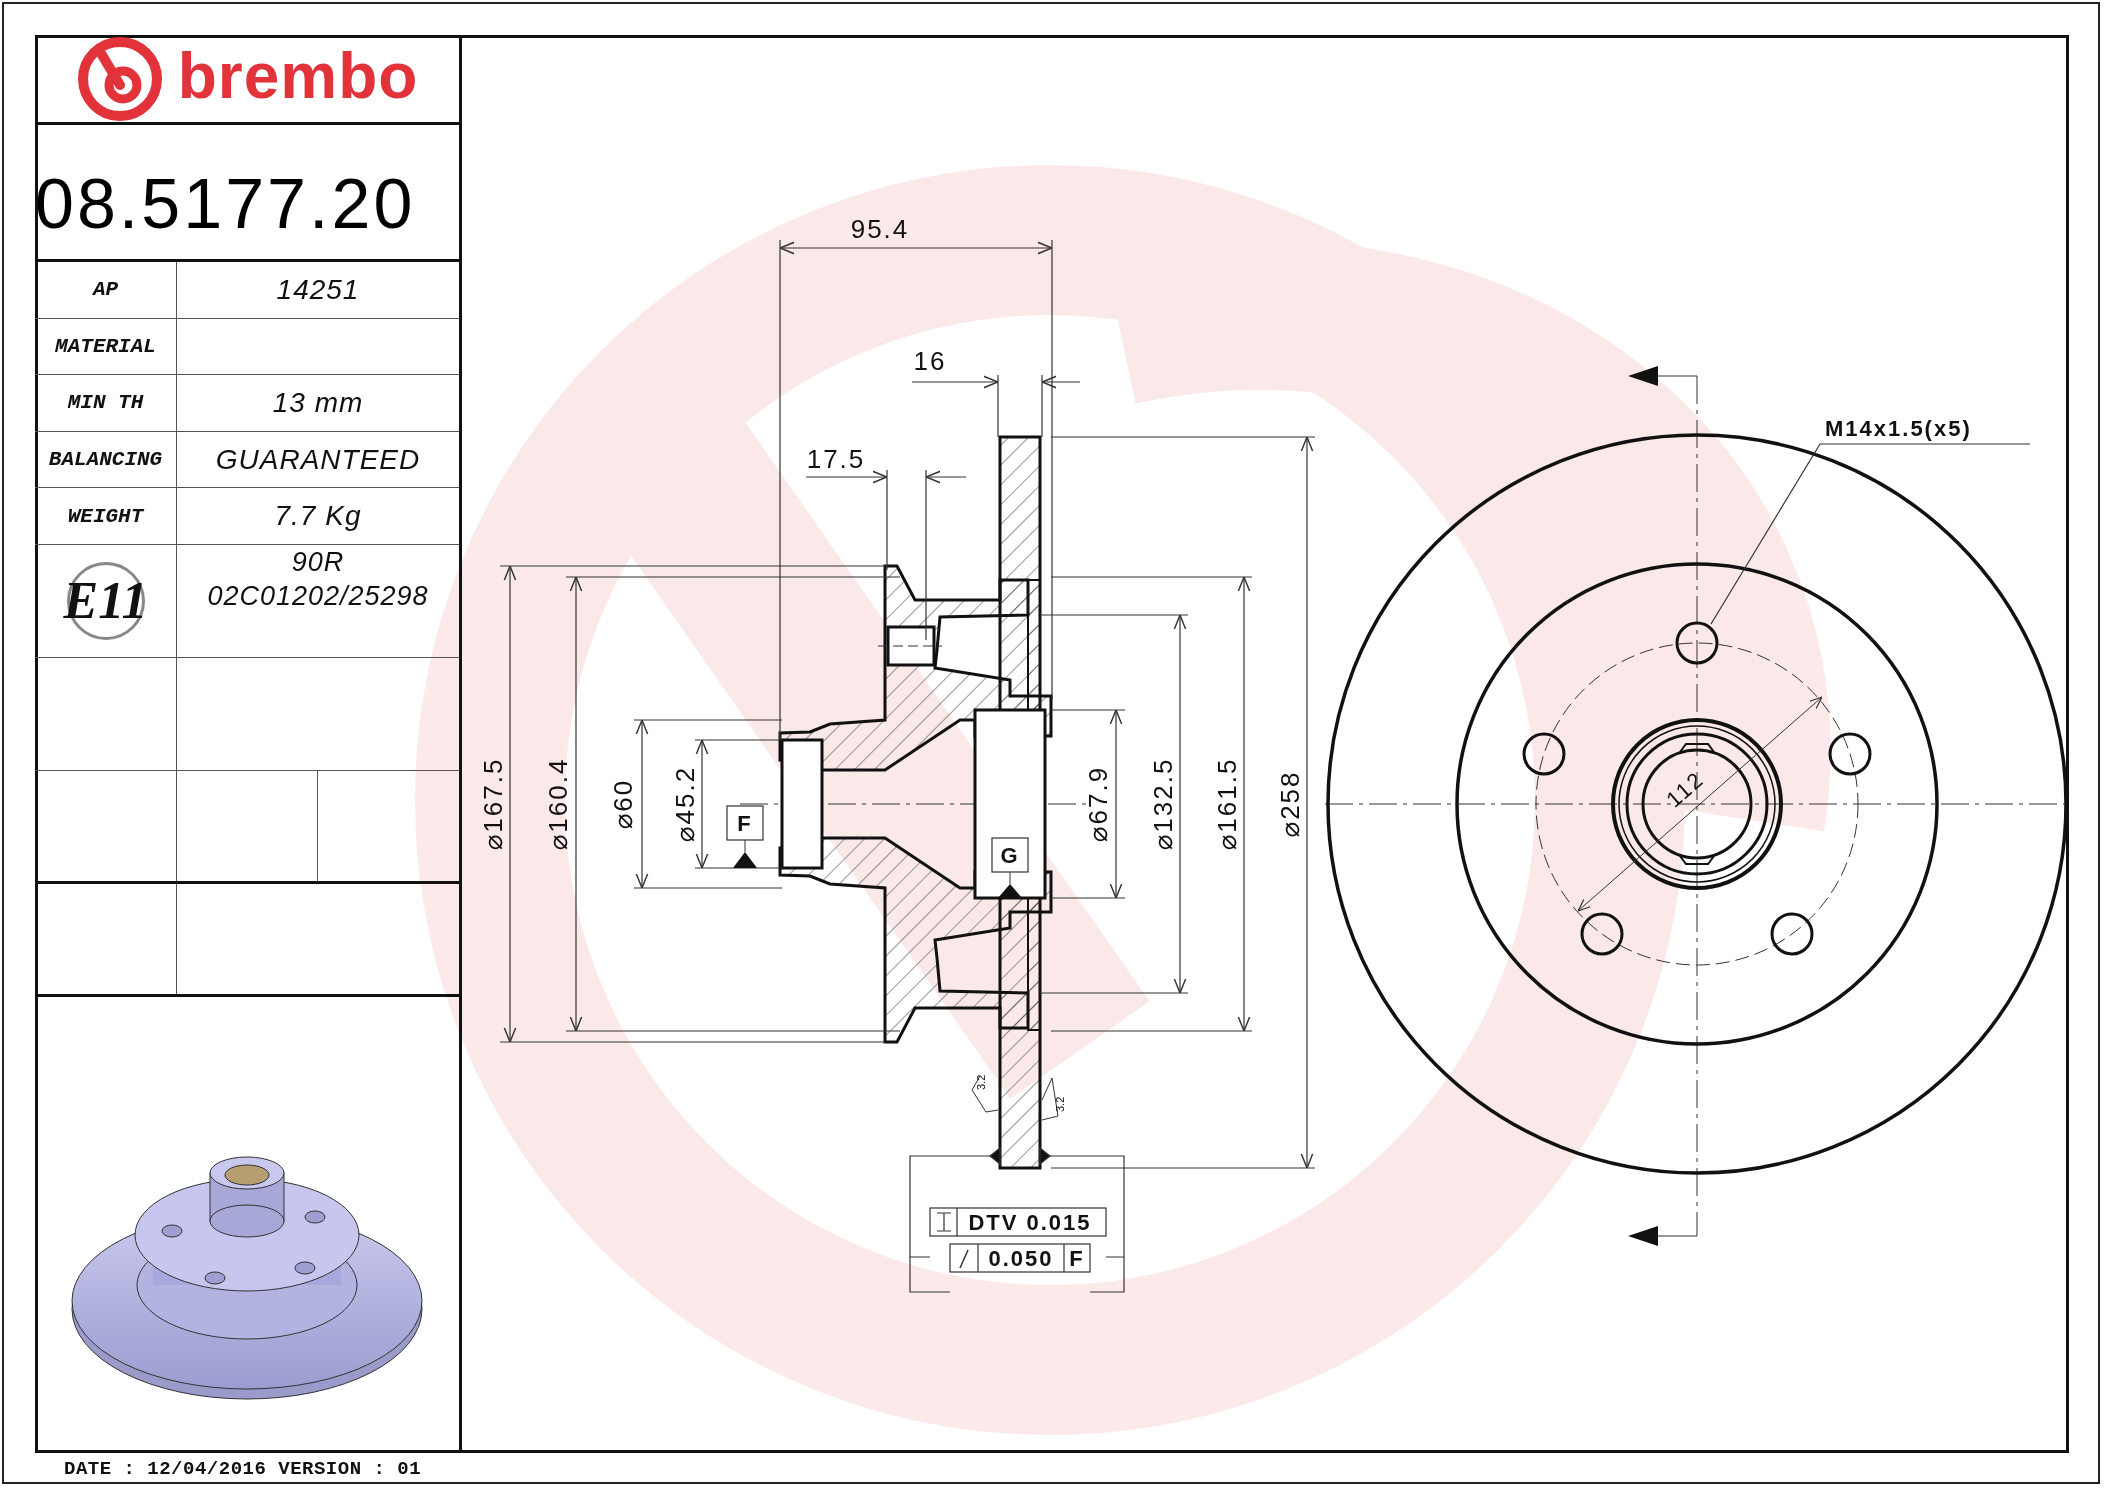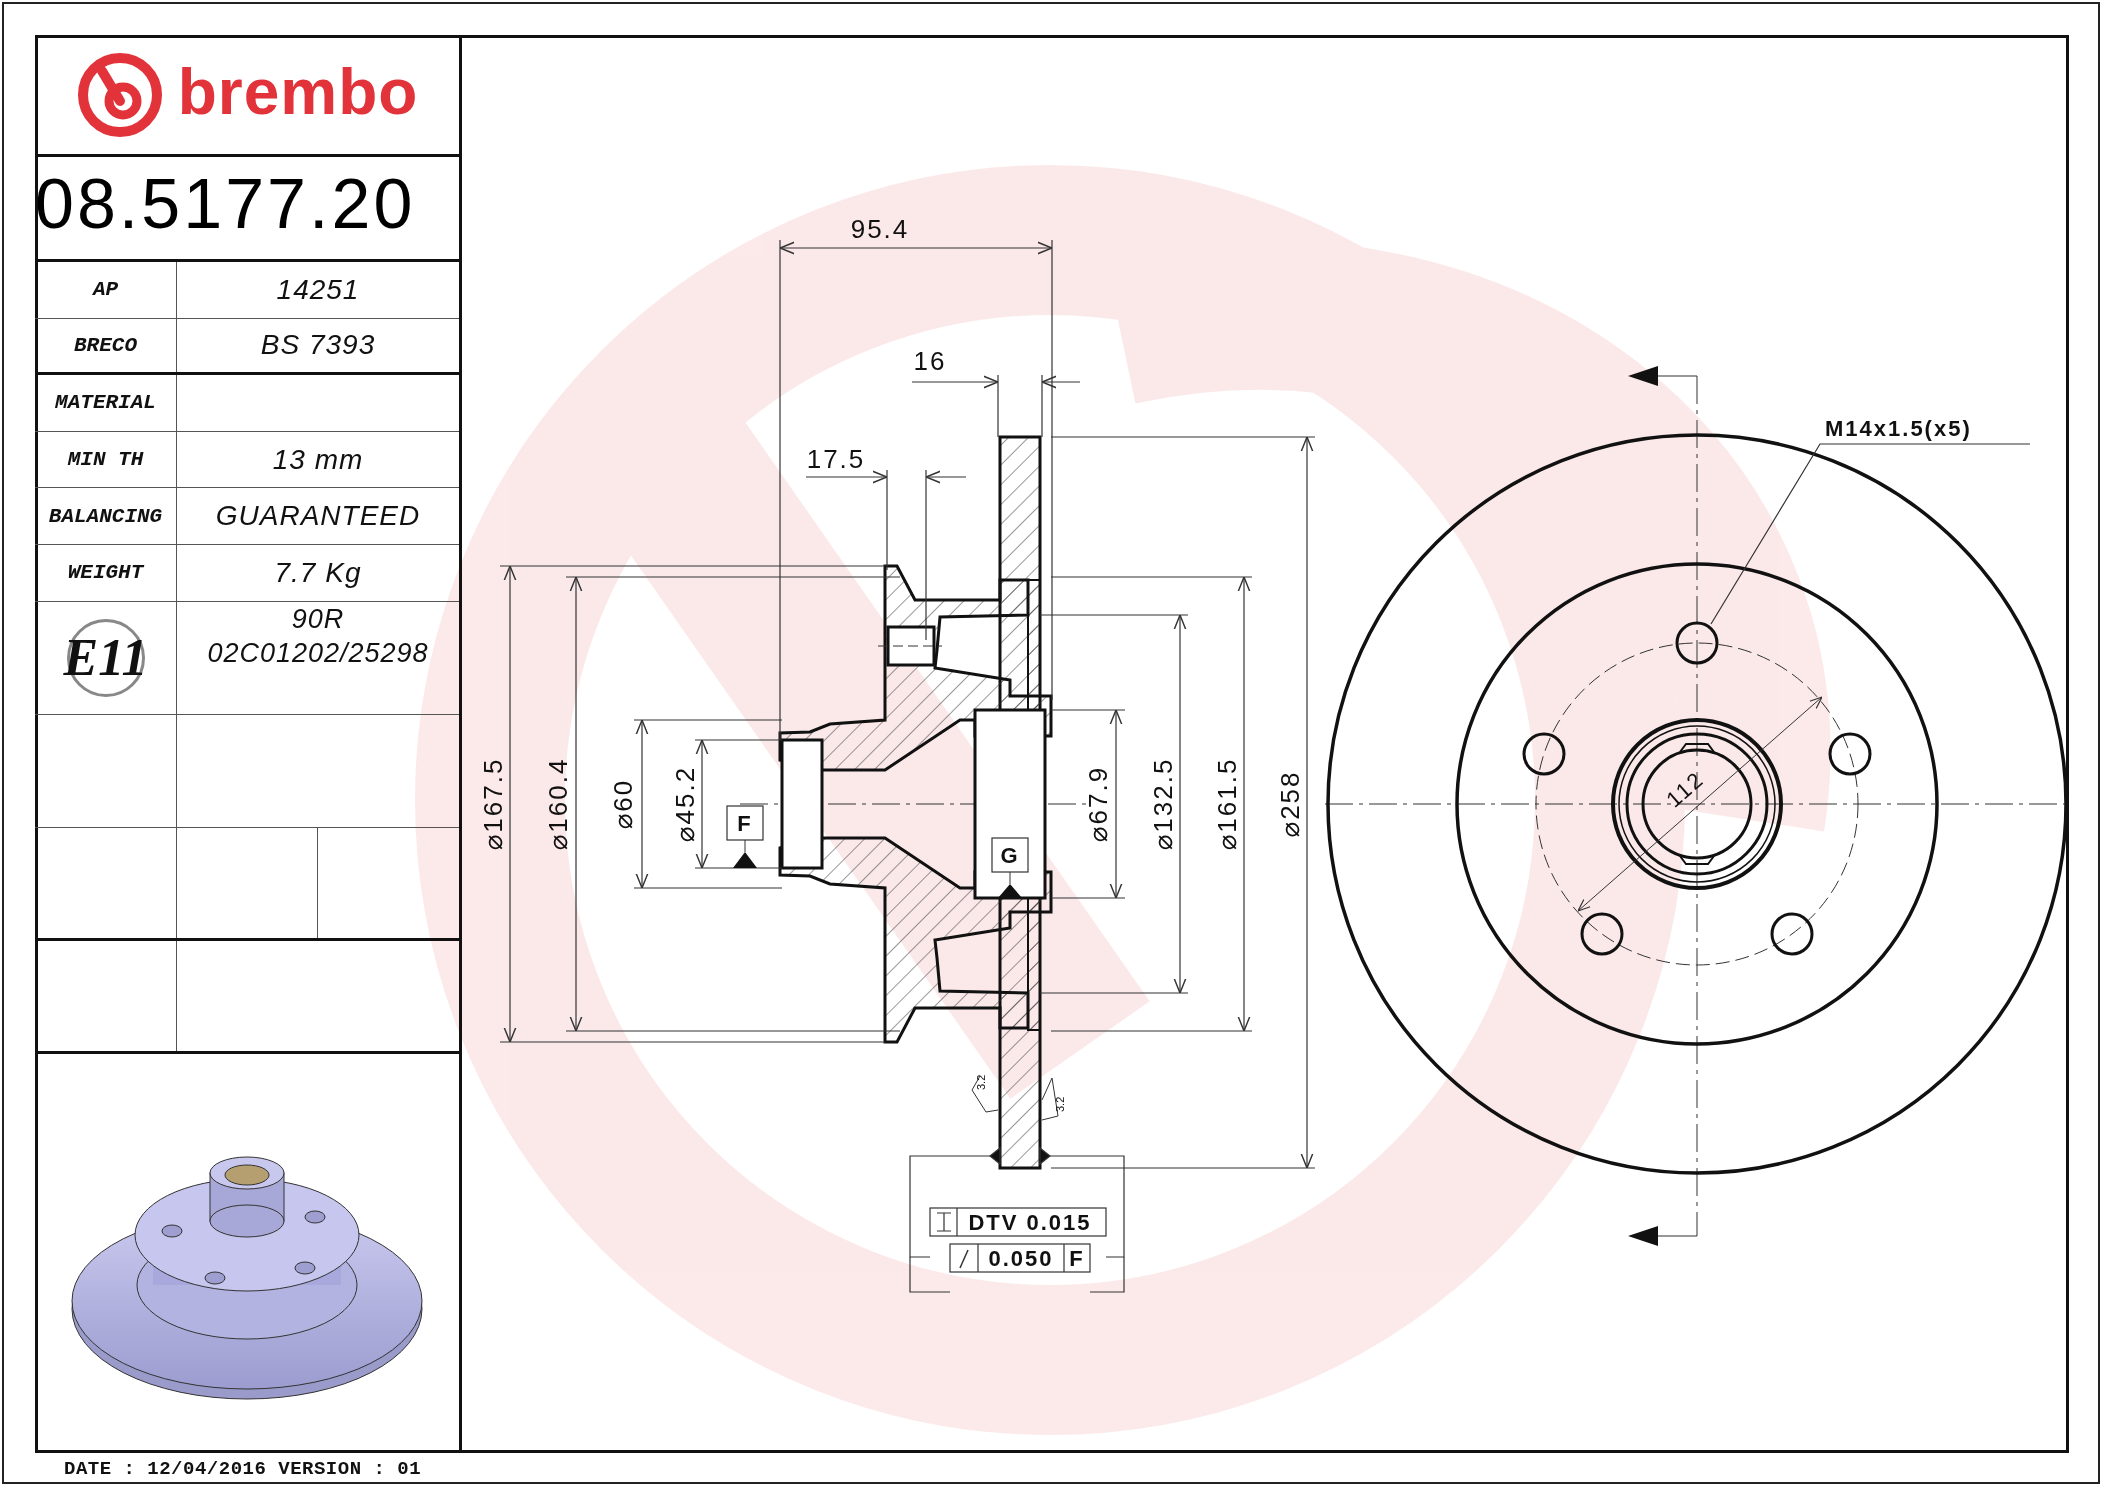--- a/index.html
+++ b/index.html
@@ -1,21 +1,21 @@
 <!DOCTYPE html>
 <html><head>
 <meta charset="utf-8">
 <style>
   html, body { margin:0; padding:0; background:#ffffff; }
   body { width:2104px; height:1488px; position:relative; overflow:hidden; font-family:"Liberation Sans", sans-serif; color:#111; }
   .outer-frame { position:absolute; left:2px; top:2px; width:2098px; height:1482px; border:2px solid #222; box-sizing:border-box; }
   .sheet { position:absolute; left:35px; top:35px; width:2034px; height:1418px; border:3px solid #111; box-sizing:border-box; background:transparent; }
   .watermark { position:absolute; left:0; top:0; width:2104px; height:1488px; pointer-events:none; }
   .left-panel { position:absolute; left:35px; top:35px; width:427px; height:1418px; border-right:3px solid #111; box-sizing:border-box; }
-  .logo-cell { position:absolute; left:0; top:0; width:424px; height:122px; border-bottom:3px solid #111; box-sizing:border-box; display:flex; align-items:center; justify-content:center; gap:14px; }
+  .logo-cell { position:absolute; left:0; top:0; width:424px; height:90px; border-bottom:3px solid #111; box-sizing:border-box; display:flex; align-items:center; justify-content:center; gap:14px; }
   .logo-word { color:#e2333b; font-family:"Liberation Sans", sans-serif; font-weight:700; font-size:64px; letter-spacing:1px; line-height:1; margin-top:-6px; }
   .code-cell { position:absolute; left:0; top:114px; width:424px; height:113px; border-bottom:3px solid #111; box-sizing:border-box; display:flex; align-items:center; justify-content:flex-start; }
   .code-text { font-family:"Liberation Sans", sans-serif; font-size:70px; letter-spacing:3px; color:#000; }
   .spec-table { position:absolute; left:0; top:227px; width:424px;font-style:italic; }
   .spec-row { display:flex; height:56.6px; border-bottom:1.5px solid #555; box-sizing:border-box; }
   .spec-row.thick { border-bottom:3px solid #111; }
   .spec-label { width:142px; border-right:1.5px solid #555; box-sizing:border-box; display:flex; align-items:center; justify-content:center; font-family:"Liberation Mono", monospace; font-weight:700; font-size:21px; color:#111; }
   .spec-value { flex:1; display:flex; align-items:center; justify-content:center; font-family:"Liberation Sans", sans-serif; font-size:28px; letter-spacing:1px; color:#111; }
   .cert-row { display:flex; height:113px; border-bottom:1.5px solid #555; box-sizing:border-box; }
   .cert-badge-cell { width:142px; border-right:1.5px solid #555; box-sizing:border-box; display:flex; align-items:center; justify-content:center; }
@@ -55,24 +55,20 @@
   </div>
   <div class="code-cell">
     <span class="code-text">08.5177.20</span>
   </div>
 
   <div class="spec-table">
     <div class="spec-row">
       <div class="spec-label">AP</div>
       <div class="spec-value">14251</div>
     </div>
-    <div class="spec-row thick">
-      <div class="spec-label">BRECO</div>
-      <div class="spec-value">BS 7393</div>
-    </div>
     <div class="spec-row">
       <div class="spec-label">MATERIAL</div>
     </div>
     <div class="spec-row">
       <div class="spec-label">MIN TH</div>
       <div class="spec-value">13 mm</div>
     </div>
     <div class="spec-row">
       <div class="spec-label">BALANCING</div>
       <div class="spec-value">GUARANTEED</div>

